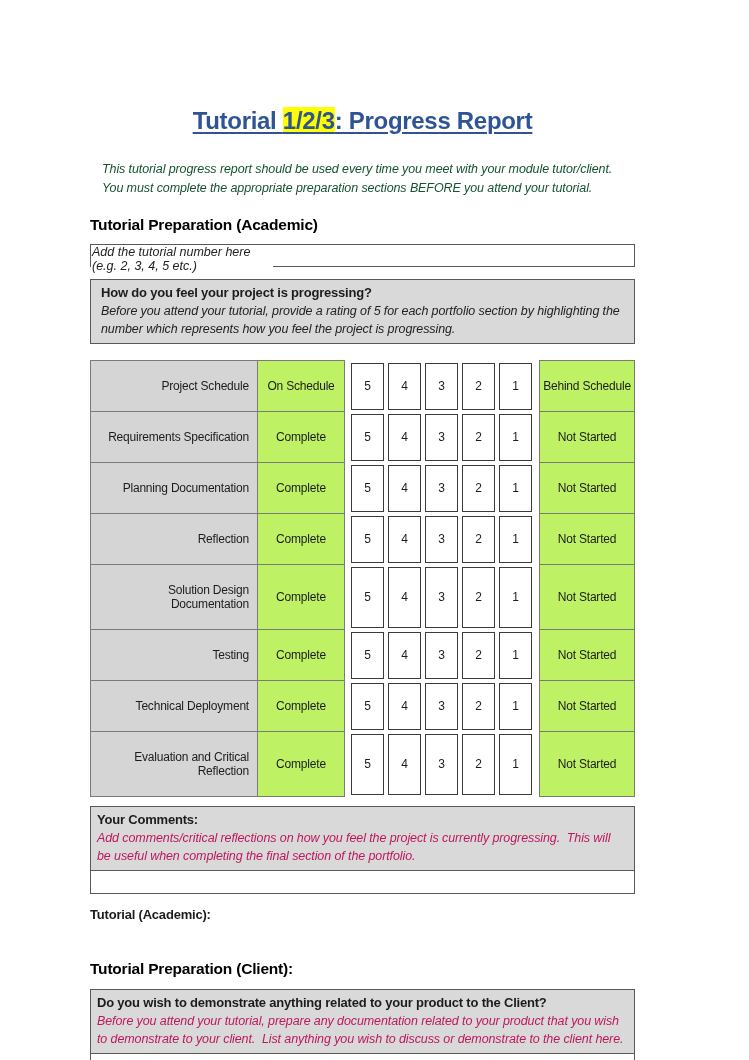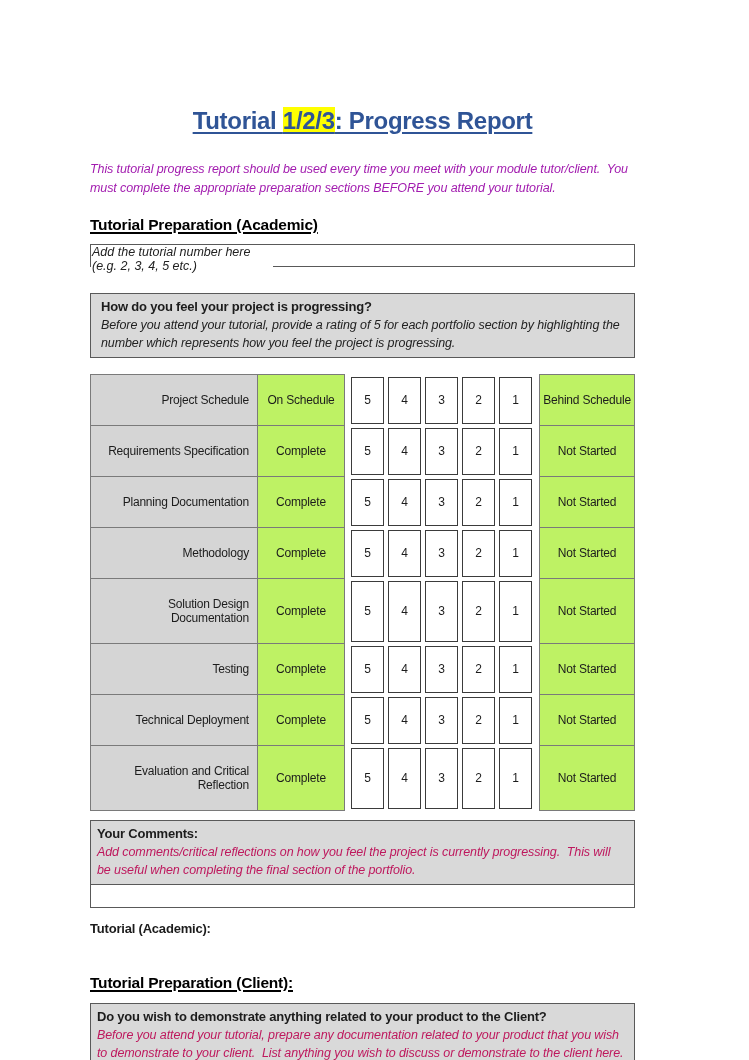--- a/index.html
+++ b/index.html
@@ -16,28 +16,28 @@
   
   .doc-title {
     text-align:center; font-size:24px; font-weight:bold; letter-spacing:-0.3px;
     color:#2F5496; line-height:34px; white-space:pre;
     text-decoration:underline; text-decoration-thickness:2px; text-underline-offset:3px;
   }
   .doc-title .hl { background:#FFFF00; }
 
   
   .intro {
-    margin-top:22px; font-style:italic; color:#a21caf;
-    font-size:12.5px; letter-spacing:-0.1px; line-height:19px;
+    margin-top:22px; font-style:italic; color:#14532d;
+    font-size:12.5px; letter-spacing:-0.1px; line-height:19px;margin-left:12px;
   }
 
   
   .sec-heading {
     font-size:15.5px; font-weight:bold; color:#000; letter-spacing:-0.2px;
-    text-decoration:underline; text-decoration-thickness:1.5px; text-underline-offset:2px;
+    text-decoration-thickness:1.5px; text-underline-offset:2px;
   }
   .h-academic { margin-top:18px; }
   .h-client   { margin-top:38px; }
 
   
   .tno-row {
     margin-top:10px; display:grid; grid-template-columns:182px 1fr;
     border:1px solid #595959; height:23px; font-size:12.5px;
   }
   .tno-label {
@@ -47,21 +47,21 @@
   .tno-value {
     background:#fff; font-style:italic; display:flex; align-items:center; padding:0 1px; color:#222;
   }
 
   
   .grey-box {
     border:1px solid #595959; background:#D9D9D9; padding:4px 10px 5px 10px;
   }
   .grey-box .bx-title { font-weight:bold; font-size:13px; line-height:18px; letter-spacing:-0.2px; }
   .grey-box .bx-body  { font-style:italic; font-size:12.5px; line-height:18px; letter-spacing:-0.1px; color:#222; }
-  .b-progress { margin-top:26px; }
+  .b-progress { margin-top:12px; }
 
   
   .rating-table { margin-top:16px; }
   .r-row { display:grid; grid-template-columns:168px 87px 195px 1fr; }
   .r-row + .r-row { margin-top:-1px; }
   .cell {
     border:1px solid #7a7a7a; min-height:30px; font-size:12px; letter-spacing:-0.2px;
     display:flex; align-items:center;
   }
   .c-label {
@@ -148,21 +148,21 @@
         <div class="c-num">5</div>
         <div class="c-num">4</div>
         <div class="c-num">3</div>
         <div class="c-num">2</div>
         <div class="c-num">1</div>
       </div>
       <div class="cell c-low">Not Started</div>
     </div>
 
     <div class="r-row">
-      <div class="cell c-label">Methodology</div>
+      <div class="cell c-label">Reflection</div>
       <div class="cell c-high">Complete</div>
       <div class="c-nums">
         <div class="c-num">5</div>
         <div class="c-num">4</div>
         <div class="c-num">3</div>
         <div class="c-num">2</div>
         <div class="c-num">1</div>
       </div>
       <div class="cell c-low">Not Started</div>
     </div>

